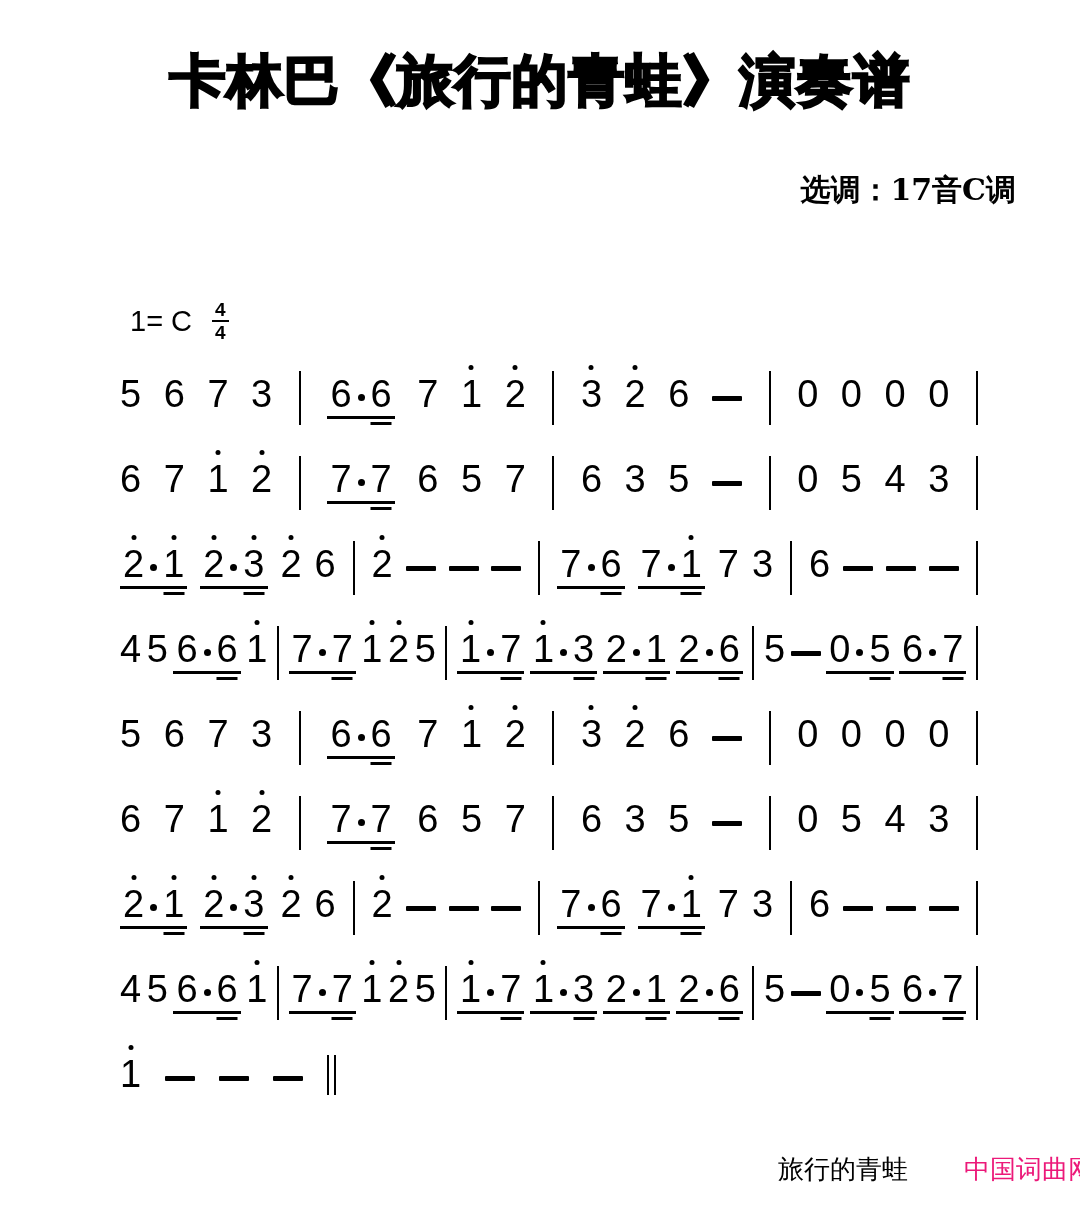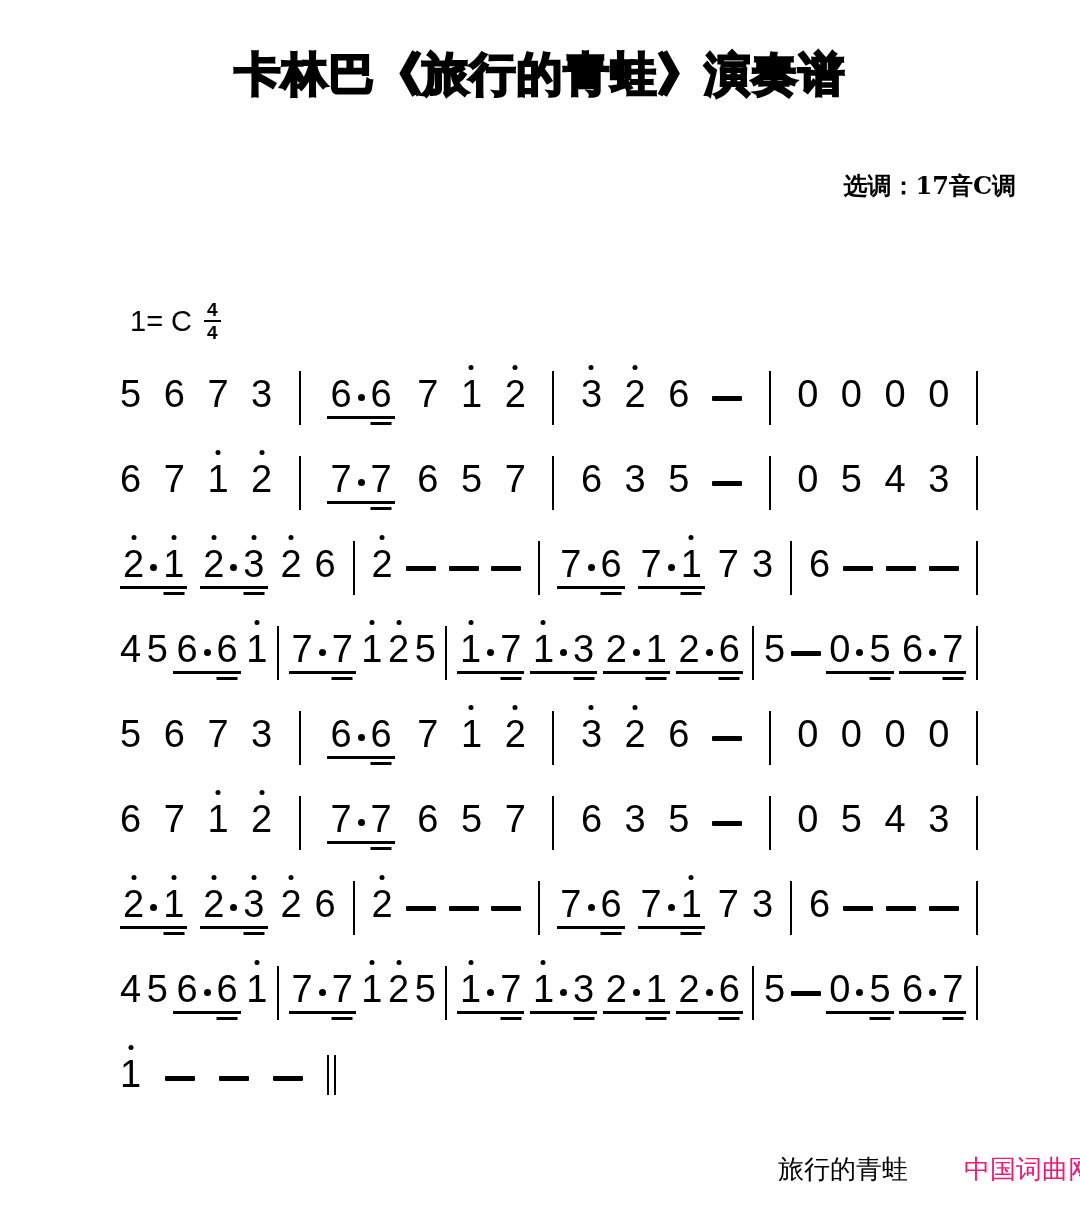--- a/index.html
+++ b/index.html
@@ -5,32 +5,32 @@
   html,body{margin:0;padding:0;}
   body{
     width:1080px;height:1210px;position:relative;
     background:#fff;color:#000;
     font-family:"DejaVu Sans",sans-serif;
     overflow:hidden;
   }
   .title{
     position:absolute;top:44px;left:0;width:100%;
     text-align:center;
-    font-size:46px;font-weight:900;letter-spacing:1px;
+    font-size:56px;font-weight:900;letter-spacing:1px;
     -webkit-text-stroke:2.4px #000;
     white-space:nowrap;
   }
   .subtitle{
     position:absolute;top:170px;right:64px;
     font-family:"DejaVu Serif","DejaVu Sans",serif;
-    font-weight:bold;font-size:24px;white-space:nowrap;
+    font-weight:bold;font-size:30px;white-space:nowrap;
   }
   .keysig{
     position:absolute;top:300px;left:130px;
-    display:flex;align-items:center;gap:12px;
+    display:flex;align-items:center;gap:20px;
     font-family:"Liberation Sans","DejaVu Sans",sans-serif;
     font-size:29px;
   }
   .frac{display:inline-flex;flex-direction:column;align-items:center;line-height:1;
     font-size:19px;font-weight:bold;}
   .frac .den{border-top:2px solid #000;padding-top:1px;margin-top:1px;}
   .frac span{padding:0 3px;}
 
   .score{position:absolute;top:344px;left:120px;width:862px;}
   .score-line{

